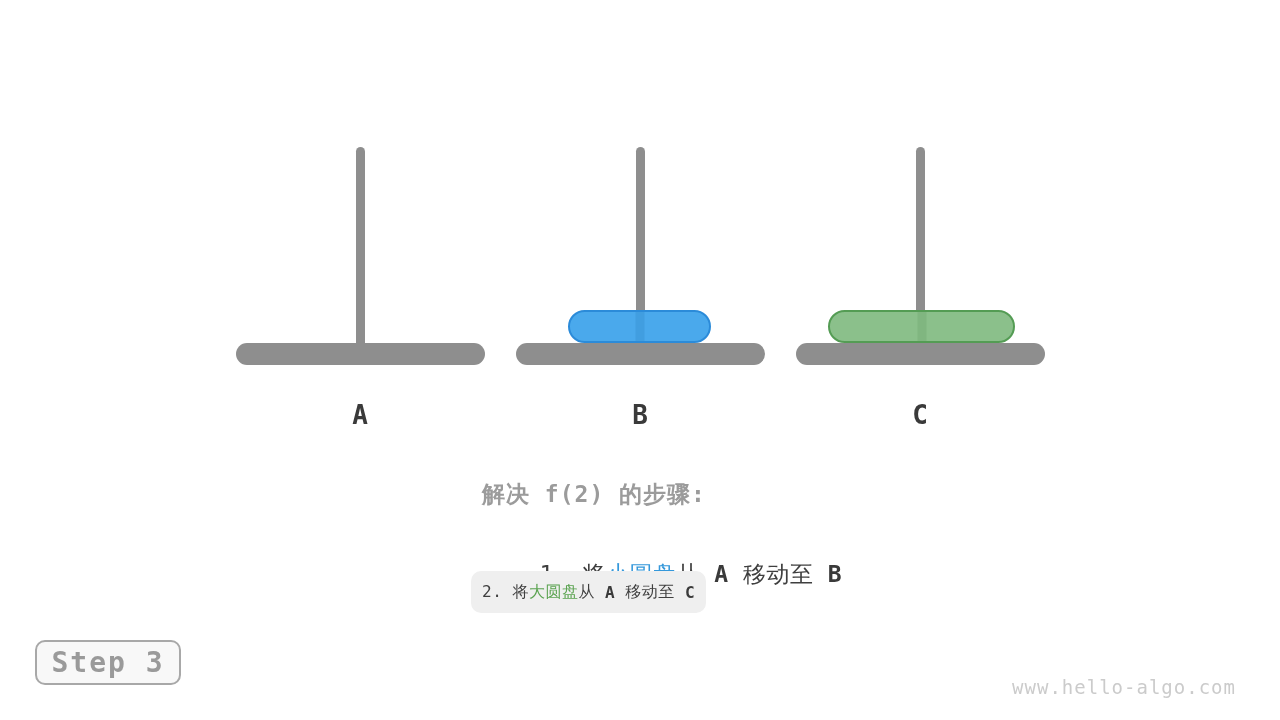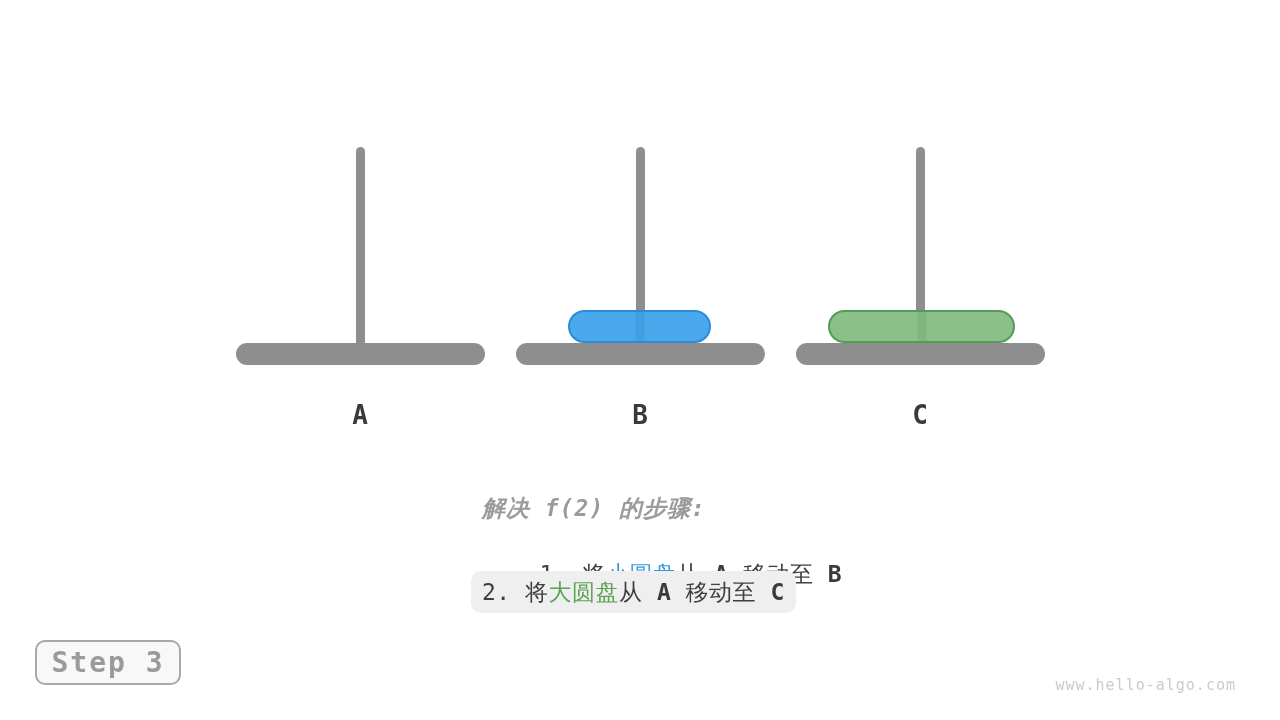--- a/index.html
+++ b/index.html
@@ -78,48 +78,47 @@
     color: var(--label-dark);
   }
   .peg-label-a { left: 320px; }
   .peg-label-b { left: 600px; }
   .peg-label-c { left: 880px; }
 
   
   .instr-title {
     position: absolute;
     left: 482px;
-    top: 493px;
+    top: 479px;
     font-size: 23px;
     font-weight: bold;
     color: var(--text-gray);
     letter-spacing: 1px;
     white-space: pre;
-    font-style: italic;
   }
   .step-line {
     position: absolute;
     left: 482px;
     font-size: 23px;
     color: var(--text-dark);
     white-space: pre;
     letter-spacing: 0.5px;
   }
   .step-line-1 { top: 533px; }
   .step-box {
     position: absolute;
     left: 471px;
     top: 571px;
     height: 42px;
     padding: 0 11px;
     border-radius: 10px;
     background: var(--highlight-bg);
     display: flex;
     align-items: center;
-    font-size: 23px;
+    font-size: 16px;
     color: var(--text-dark);
     white-space: pre;
     letter-spacing: 0.5px;
   }
   .c-blue { color: var(--text-blue); }
   .c-green { color: var(--text-green); }
   .peg-ref { font-weight: bold; color: var(--label-dark); }
 
   
   .step-badge {
@@ -137,21 +136,21 @@
     justify-content: center;
     font-size: 28px;
     font-weight: bold;
     letter-spacing: 2px;
     color: var(--badge-text);
   }
   .watermark {
     position: absolute;
     right: 44px;
     top: 676px;
-    font-size: 15px;
+    font-size: 19px;
     letter-spacing: 1px;
     color: var(--watermark);
     text-align: right;
   }
 </style>
 </head>
 <body>
 
 <div class="canvas">
 

